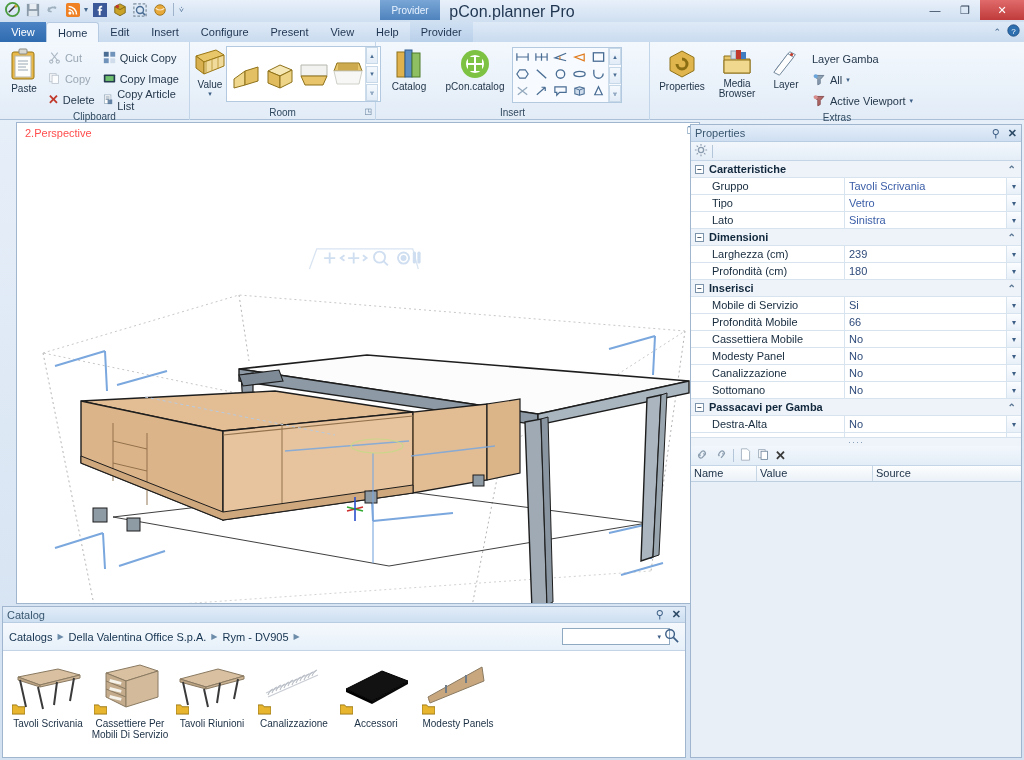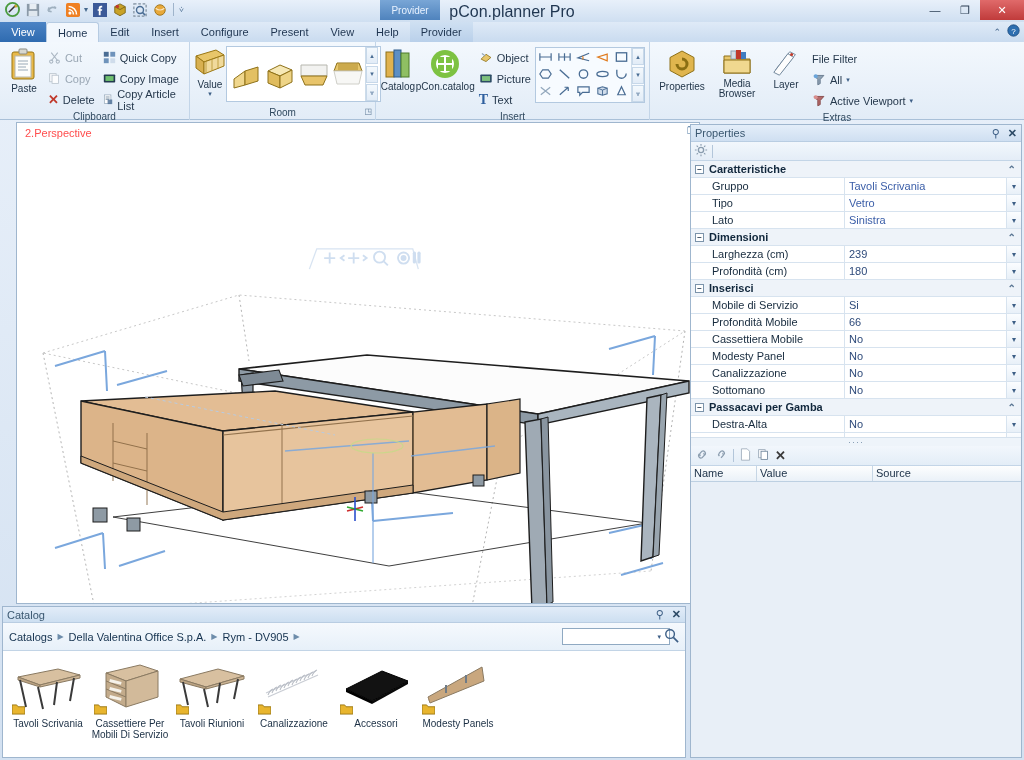--- a/index.html
+++ b/index.html
@@ -361,40 +361,20 @@
         </div>
         <div class="big-btn" style="width:74px;">
           <svg width="32" height="32" viewBox="0 0 32 32">
             <circle cx="16" cy="16" r="14" fill="#7dc242"></circle>
             <circle cx="16" cy="16" r="9" fill="#fff"></circle>
             <rect x="9" y="9" width="14" height="14" fill="#7dc242"></rect>
             <path d="M16 9v14M9 16h14" stroke="#fff" stroke-width="2"></path>
           </svg>
           <span class="lbl">pCon.catalog</span>
         </div>
-        <div class="small-rows">
-          <div class="srow">
-            <svg width="14" height="13" viewBox="0 0 16 16">
-                <path d="M2 10 L8 4 L14 8 L8 13 Z" fill="#e8c76c" stroke="#8e7118"></path>
-                <path d="M3 3 L7 6" stroke="#8fa2b4" stroke-width="1.4"></path>
-              </svg>
-            <span class="lbl">Object</span>
-          </div>
-          <div class="srow">
-            <svg width="14" height="13" viewBox="0 0 16 16">
-                <rect x="1" y="3" width="14" height="10" rx="1" fill="#2b4a63"></rect>
-                <rect x="3" y="5" width="10" height="6" fill="#7dc07d"></rect>
-              </svg>
-            <span class="lbl">Picture</span>
-          </div>
-          <div class="srow">
-            <span style="color:#2e5f9e;font-weight:bold;font-size:14px;font-family:'Liberation Serif',serif;">T</span>
-            <span class="lbl">Text</span>
-          </div>
-        </div>
         <div class="shapes-grid">
           <div class="sg-cells">
             <div class="sg-cell">
                 <svg width="15" height="12" viewBox="0 0 16 12">
                   <path d="M2 2v8M14 2v8M2 6h12" stroke="#4a6d94" stroke-width="1.3"></path>
                 </svg>
               </div>
             <div class="sg-cell">
                 <svg width="15" height="12" viewBox="0 0 16 12">
                   <path d="M2 2v8M8 2v8M14 2v8M2 6h12" stroke="#4a6d94" stroke-width="1.3"></path>
@@ -502,21 +482,21 @@
         <div class="big-btn" style="width:44px;">
           <svg width="30" height="30" viewBox="0 0 32 30">
             <path d="M5 22 L20 3 L26 6 L11 25 Z" fill="#fff" stroke="#6d8399"></path>
             <path d="M3 25 L18 5 L24 9 L9 28 Z" fill="#fdfdfd" stroke="#6d8399"></path>
             <circle cx="22" cy="6" r="1.6" fill="#c0392b"></circle>
           </svg>
           <span class="lbl">Layer</span>
         </div>
         <div class="small-rows" style="padding-top:3px;">
           <div class="srow">
-            <span class="lbl">File Filter</span>
+            <span class="lbl">Layer Gamba</span>
           </div>
           <div class="srow">
             <svg width="14" height="13" viewBox="0 0 16 16">
                 <path d="M2 3h12l-4.5 5v5l-3 1.5V8z" fill="#8fa2b4" stroke="#5c7085"></path>
                 <circle cx="4" cy="4" r="2.4" fill="#6aa5db"></circle>
               </svg>
             <span class="lbl">All</span>
             <span style="font-size:7px;color:#3d5f86;">▾</span>
           </div>
           <div class="srow">

